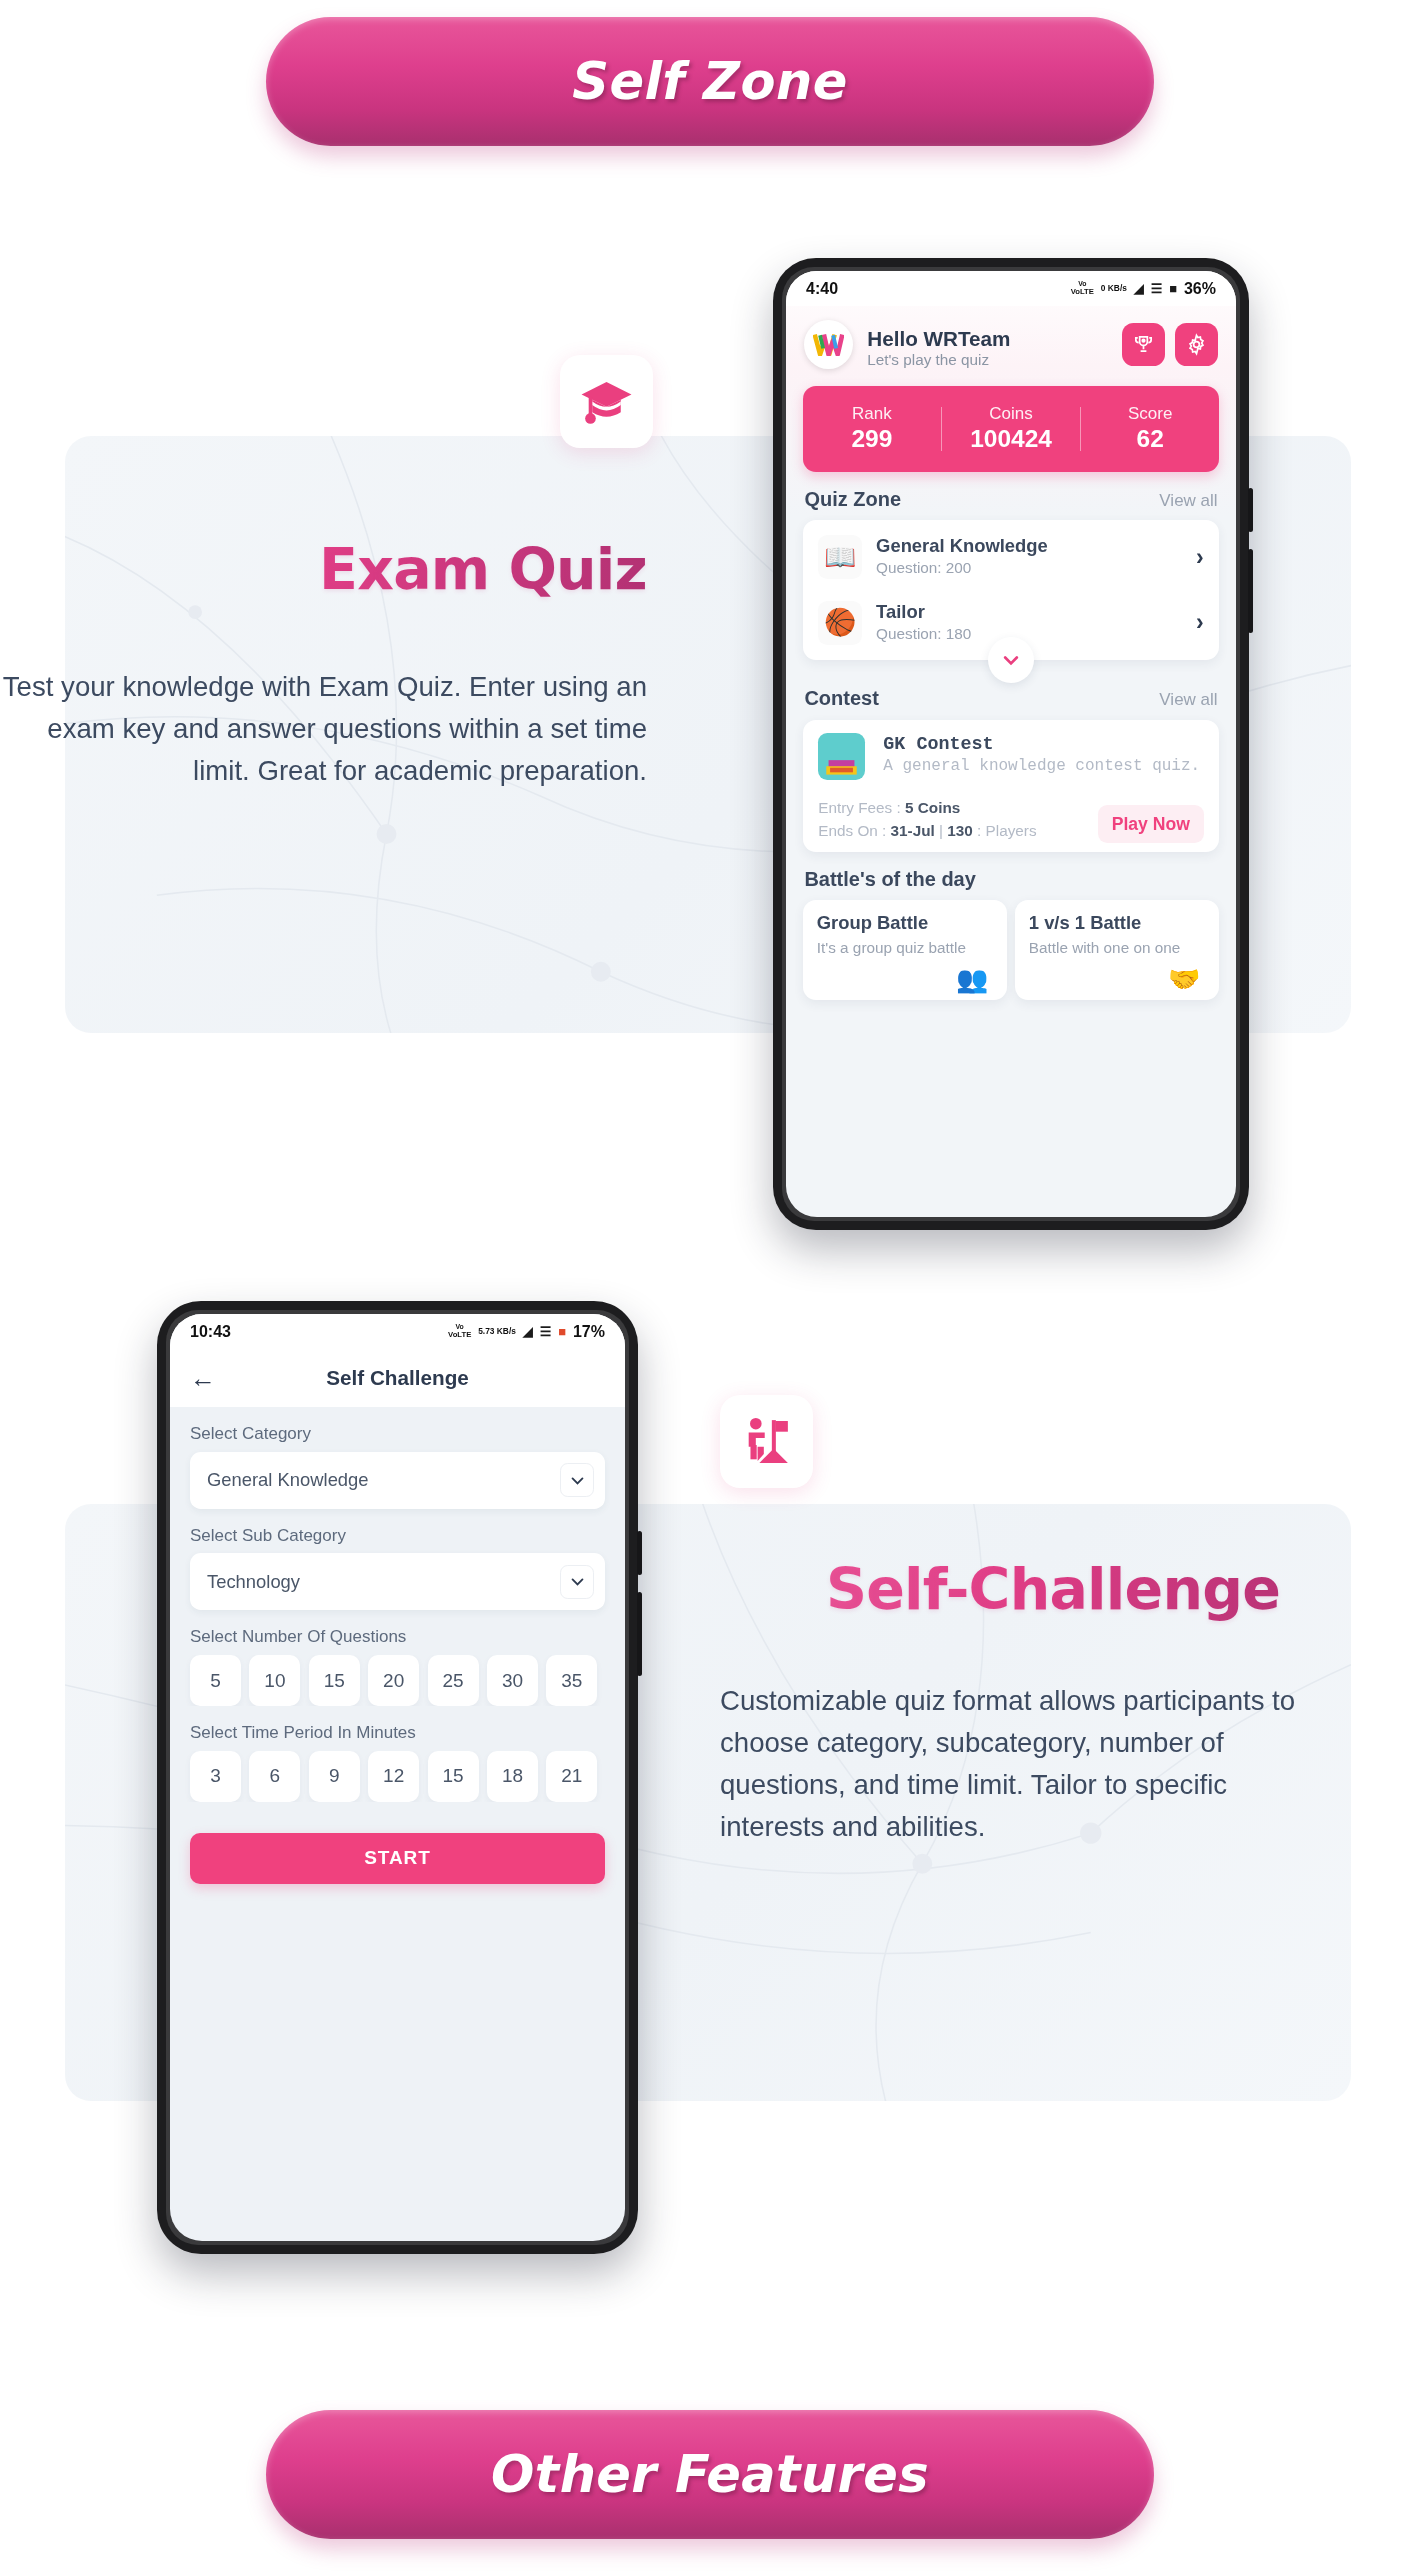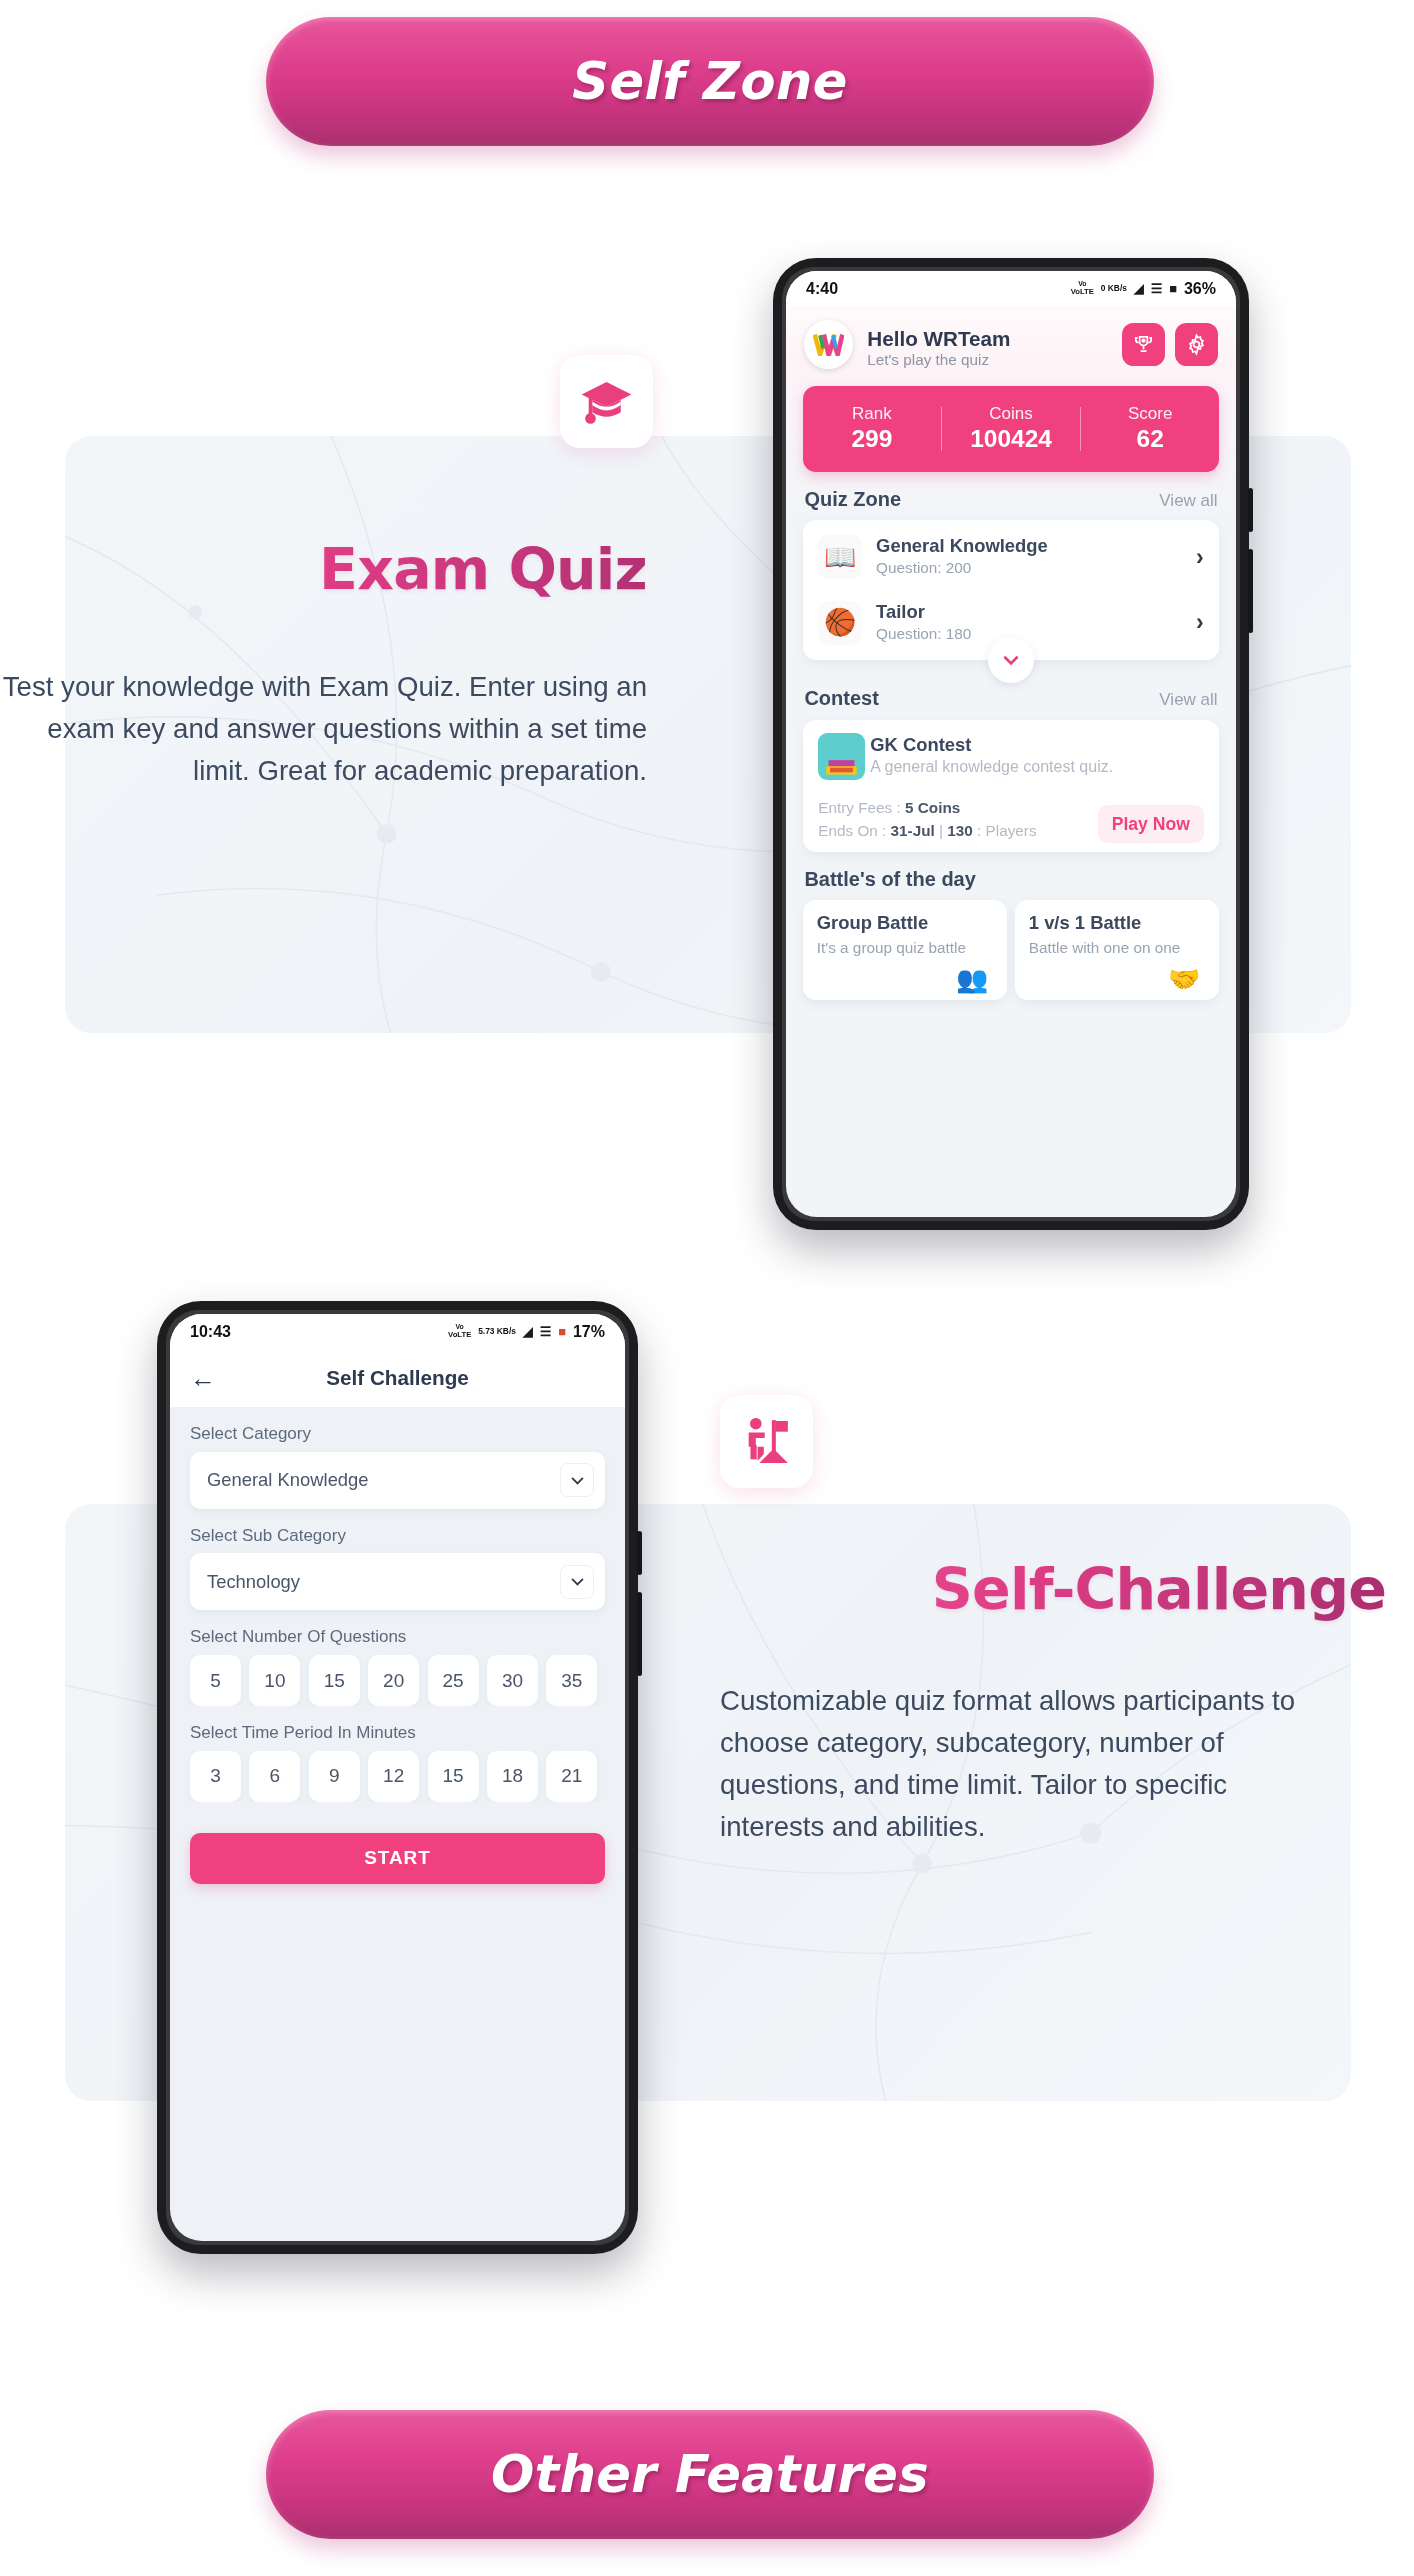--- a/index.html
+++ b/index.html
@@ -60,21 +60,21 @@
     letter-spacing:-0.8px;
     text-shadow:0 2.3px 4.6px rgba(200,60,130,.12);
   }
   .feat-body{
     position:absolute;
     font-size:27.6px; line-height:1.52; color:#3c4a60;
     font-family:"Liberation Sans", sans-serif;
   }
   #exam-title{ left:0; top:536px; width:712px; text-align:right; padding-right:65px; }
   #exam-body { left:0; top:666px; width:712px; text-align:right; padding-right:65px; }
-  #self-title{ left:720px; top:1556px; width:666px; text-align:right; }
+  #self-title{ left:720px; top:1556px; width:666px; text-align:center; }
   #self-body { left:720px; top:1680px; width:605px; text-align:left; }
 
   
   .phone{
     position:absolute;
     background:#1d1d1f;
     box-shadow:0 20px 41px rgba(25,30,45,.30);
   }
   .phone .bezel{
     position:absolute; inset:9.2px;
@@ -164,21 +164,21 @@
 
   .contestcard{
     margin:0 17px; background:#fff; border-radius:13px; padding:13.8px 15.3px 9.2px 15.3px;
     box-shadow:0 3.1px 10.7px rgba(40,60,90,.07);
   }
   .contest-top{ display:flex; align-items:flex-start; }
   .contest-img{
     width:47px;height:47px;border-radius:9.2px;background:#5ecdcd;flex:0 0 auto;
     display:flex;align-items:flex-end;justify-content:center; overflow:hidden;
   }
-  .contest-top .txt{ margin-left:5px; }
+  .contest-top .txt{ margin-left:18px;font-family:Liberation Mono, monospace; }
   .contest-top .n{ font-size:18.4px; font-weight:bold; color:#3b485d; line-height:1.25; }
   .contest-top .d{ font-size:16px; color:#b3bac6; line-height:1.35; }
   .contest-bot{ display:flex; align-items:flex-end; justify-content:space-between; margin-top:15.3px; }
   .meta{ font-size:15.3px; color:#b3bac6; line-height:1.55; }
   .meta b{ color:#4a5668; }
   .playbtn{
     background:#fdeef3; color:#f0417e; font-size:17.6px; font-weight:bold;
     padding:8.4px 13.8px; border-radius:9.2px;
   }
 

